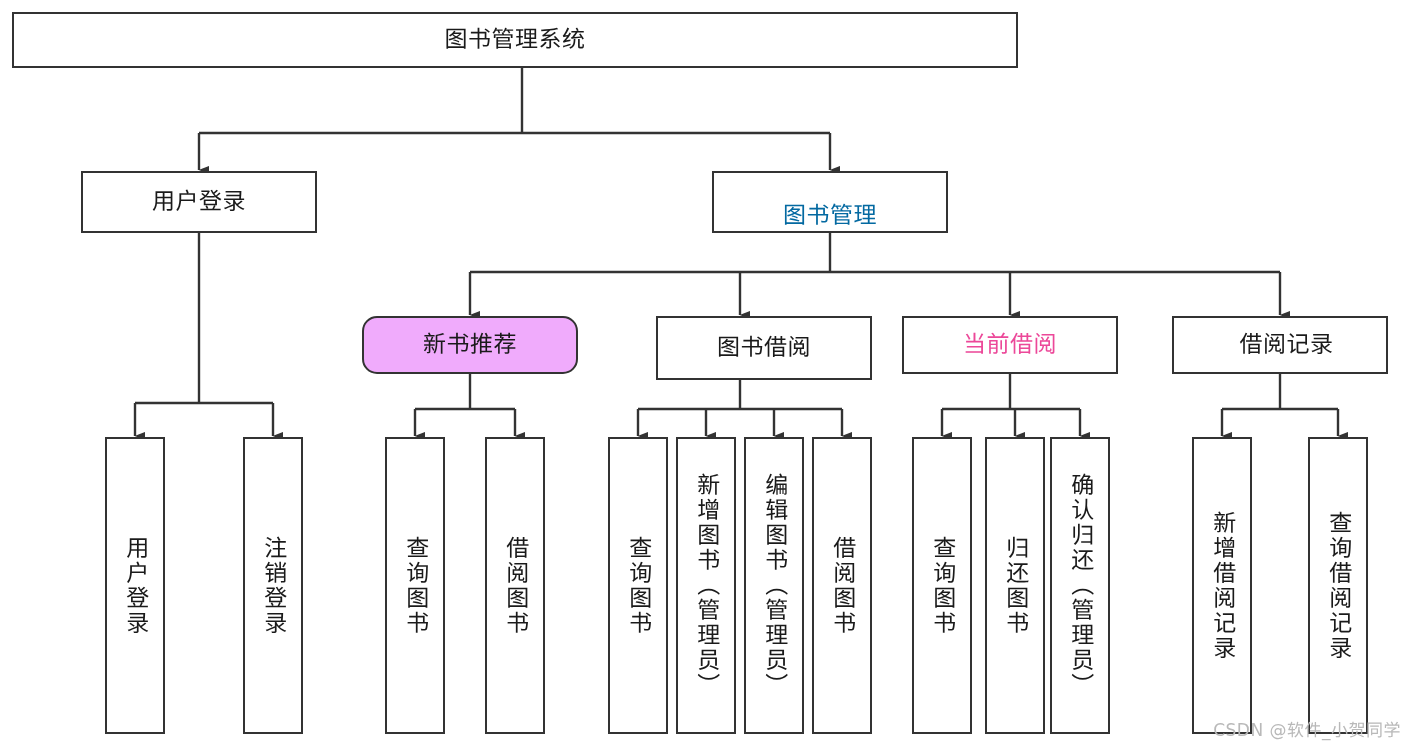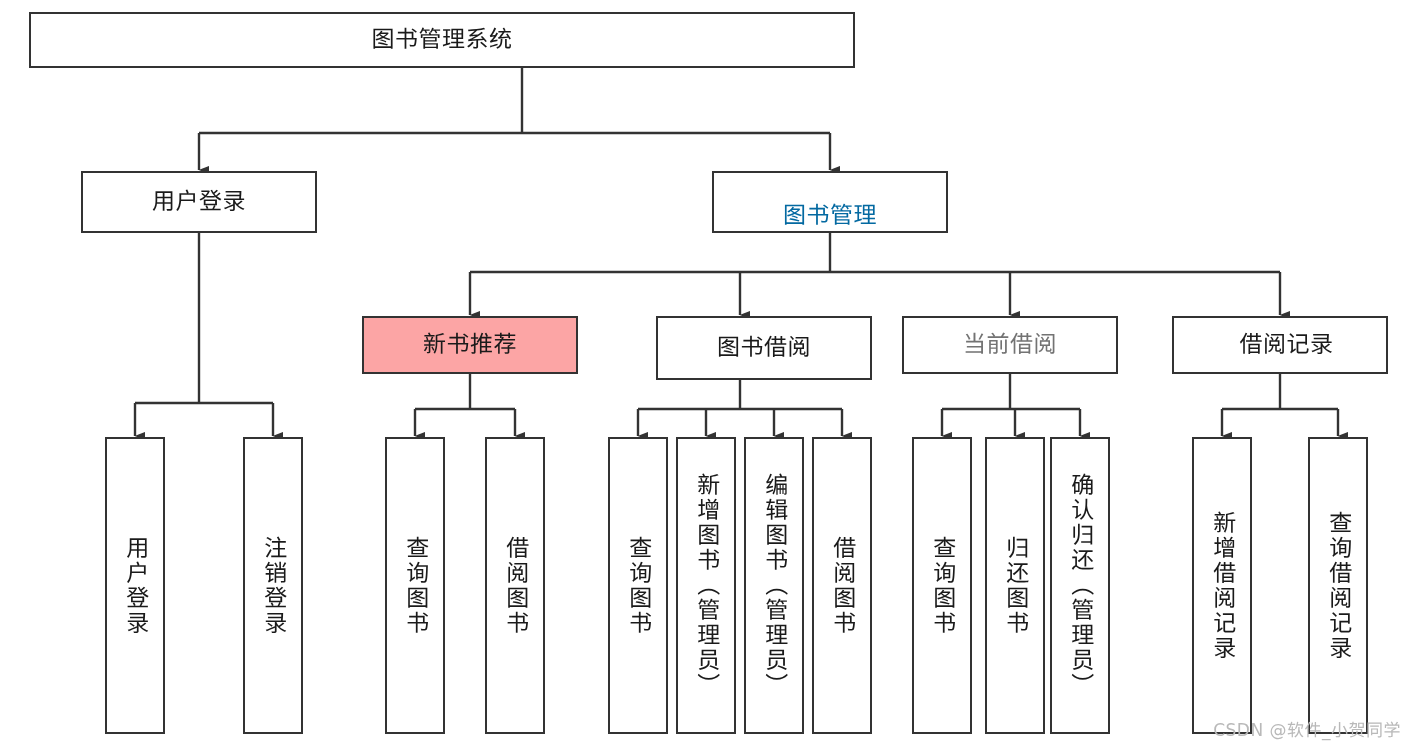--- a/index.html
+++ b/index.html
@@ -115,37 +115,37 @@
         <line x1="1015" y1="409" x2="1015" y2="436" marker-end="url(#arrowhead)"></line>
         <line x1="1080" y1="409" x2="1080" y2="436" marker-end="url(#arrowhead)"></line>
         <line x1="1280" y1="374" x2="1280" y2="409"></line>
         <line x1="1222" y1="409" x2="1338" y2="409"></line>
         <line x1="1222" y1="409" x2="1222" y2="436" marker-end="url(#arrowhead)"></line>
         <line x1="1338" y1="409" x2="1338" y2="436" marker-end="url(#arrowhead)"></line>
       </g>
   </svg>
 
   <div id="nodes-layer">
-      <div class="node-box node-horizontal" style="left: 29px; top: 12px; width: 826px; height: 56px; border-color: rgb(51, 51, 51); background: rgb(255, 255, 255);">
+      <div class="node-box node-horizontal" style="left: 12px; top: 12px; width: 1006px; height: 56px; border-color: rgb(51, 51, 51); background: rgb(255, 255, 255);">
         <span class="node-label" style="color: rgb(26, 26, 26);">图书管理系统</span>
       </div>
       <div class="node-box node-horizontal" style="left: 81px; top: 171px; width: 236px; height: 62px; border-color: rgb(51, 51, 51); background: rgb(255, 255, 255);">
         <span class="node-label" style="color: rgb(26, 26, 26);">用户登录</span>
       </div>
       <div class="node-box node-horizontal" style="left: 712px; top: 171px; width: 236px; height: 62px; border-color: rgb(51, 51, 51); background: rgb(255, 255, 255);">
         <span class="node-label" style="color: #0369a1; margin-top: 28px;">图书管理</span>
       </div>
-      <div class="node-box node-horizontal" style="left: 362px; top: 316px; width: 216px; height: 58px; border-color: rgb(51, 51, 51); background: #fca5a5;">
+      <div class="node-box node-horizontal" style="left: 362px; top: 316px; width: 216px; height: 58px; border-color: rgb(51, 51, 51); background: #f0abfc; border-radius: 15px;">
         <span class="node-label" style="color: rgb(26, 26, 26);">新书推荐</span>
       </div>
       <div class="node-box node-horizontal" style="left: 656px; top: 316px; width: 216px; height: 64px; border-color: rgb(51, 51, 51); background: rgb(255, 255, 255);">
         <span class="node-label" style="color: rgb(26, 26, 26);">图书借阅</span>
       </div>
       <div class="node-box node-horizontal" style="left: 902px; top: 316px; width: 216px; height: 58px; border-color: rgb(51, 51, 51); background: rgb(255, 255, 255);">
-        <span class="node-label" style="color: #737373;">当前借阅</span>
+        <span class="node-label" style="color: #ec4899;">当前借阅</span>
       </div>
       <div class="node-box node-horizontal" style="left: 1172px; top: 316px; width: 216px; height: 58px; border-color: rgb(51, 51, 51); background: rgb(255, 255, 255);">
         <span class="node-label" style="color: rgb(26, 26, 26); margin-left: 13px;">借阅记录</span>
       </div>
       <div class="node-box node-vertical" style="left: 105px; top: 437px; width: 60px; height: 297px; border-color: rgb(51, 51, 51); background: rgb(255, 255, 255);">
         <span class="node-label" style="color: rgb(26, 26, 26);">用户登录</span>
       </div>
       <div class="node-box node-vertical" style="left: 243px; top: 437px; width: 60px; height: 297px; border-color: rgb(51, 51, 51); background: rgb(255, 255, 255);">
         <span class="node-label" style="color: rgb(26, 26, 26);">注销登录</span>
       </div>

